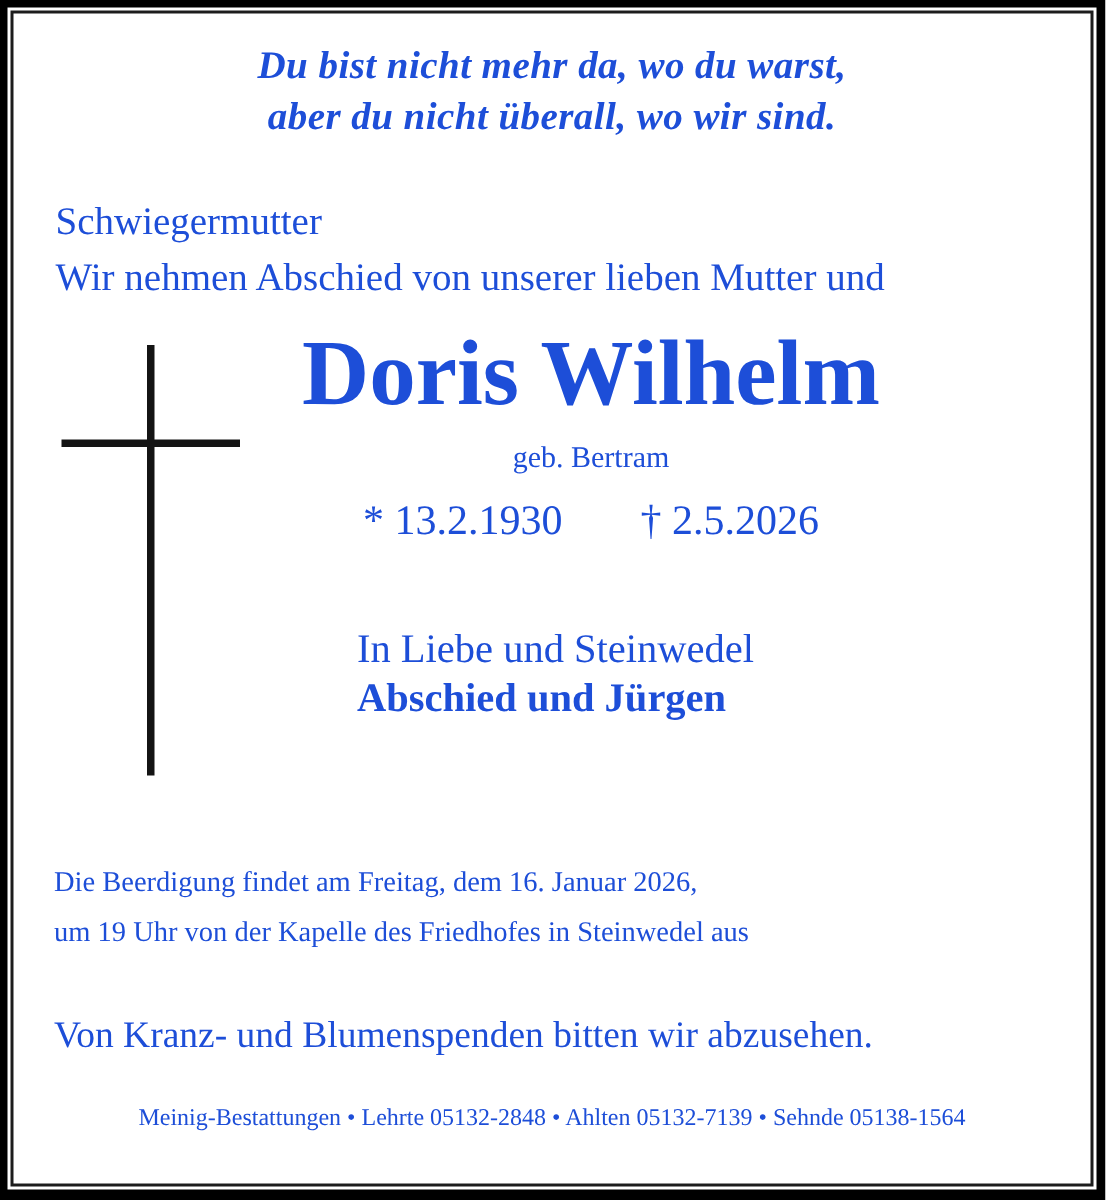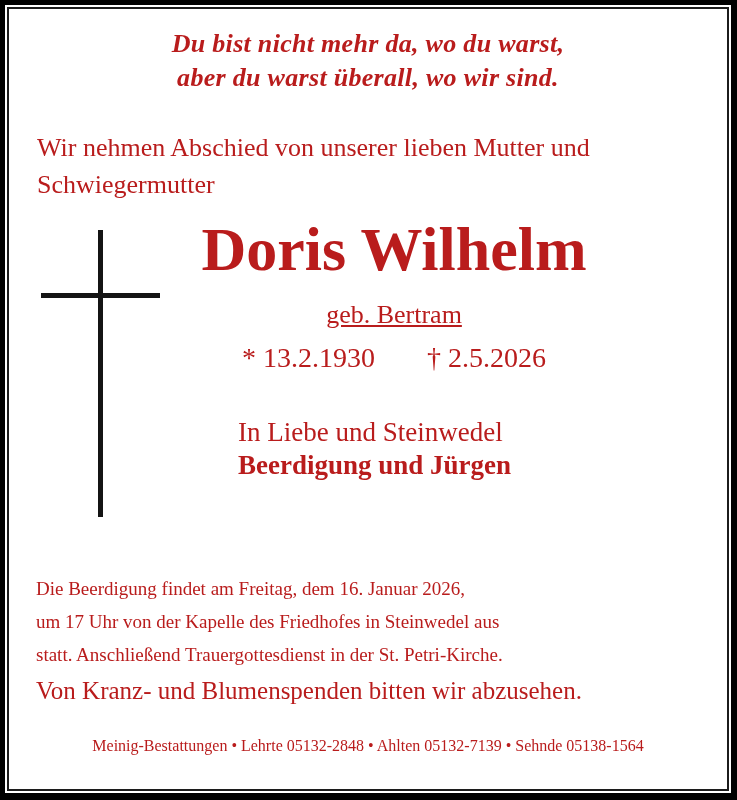--- a/index.html
+++ b/index.html
@@ -11,21 +11,21 @@
     position: relative;
     width: 737px;
     height: 800px;
     box-sizing: border-box;
     border-style: solid;
     border-color: #000000;
     border-width: 5px 6px 7px 5px;
     padding: 2px;
     background: #ffffff;
     font-family: "Liberation Serif", "DejaVu Serif", serif;
-    color: #b91c1c;
+    color: #1d4ed8;
   }
   .card {
     position: relative;
     width: 100%;
     height: 100%;
     box-sizing: border-box;
     border: 2px solid #1c1c1c;
     background: #ffffff;
     overflow: hidden;
   }
@@ -57,24 +57,23 @@
     width: 470px;
     text-align: center;
   }
   .deceased-name {
     font-weight: 700;
     font-size: 62px;
     line-height: 64px;
     white-space: nowrap;
   }
   .maiden-name {
-    font-size: 26px;
+    font-size: 20px;
     line-height: 28px;
-    margin-top: 20px;
-    text-decoration: underline;
+    margin-top: 10px;
   }
   .dates {
     margin-top: 13px;
     font-size: 28px;
     display: flex;
     justify-content: center;
     gap: 52px;
     white-space: nowrap;
   }
   .family {
@@ -109,51 +108,50 @@
   }
 </style>
 </head>
 <body>
 
 <div class="page">
   <div class="card">
 
     <div class="abs quote">
       <div>Du bist nicht mehr da, wo du warst,</div>
-      <div>aber du warst überall, wo wir sind.</div>
+      <div>aber du nicht überall, wo wir sind.</div>
     </div>
 
     <div class="abs intro">
+      <div>Schwiegermutter</div>
       <div>Wir nehmen Abschied von unserer lieben Mutter und</div>
-      <div>Schwiegermutter</div>
     </div>
 
     <div>
       <div class="cross-bar cross-v"></div>
       <div class="cross-bar cross-h"></div>
     </div>
 
     <div class="abs name-block">
       <div class="deceased-name">Doris Wilhelm</div>
       <div class="maiden-name">geb. Bertram</div>
       <div class="dates">
         <span>* 13.2.1930</span>
         <span>† 2.5.2026</span>
       </div>
     </div>
 
     <div class="abs family">
       <div>In Liebe und Steinwedel</div>
-      <div class="bold">Beerdigung und Jürgen</div>
+      <div class="bold">Abschied und Jürgen</div>
     </div>
 
     <div class="abs funeral">
       <div>Die Beerdigung findet am Freitag, dem 16. Januar 2026,</div>
-      <div>um 17 Uhr von der Kapelle des Friedhofes in Steinwedel aus</div>
-      <div>statt. Anschließend Trauergottesdienst in der St. Petri-Kirche.</div>
+      <div>um 19 Uhr von der Kapelle des Friedhofes in Steinwedel aus</div>
     </div>
 
     <div class="abs flowers">Von Kranz- und Blumenspenden bitten wir abzusehen.</div>
 
     <div class="abs footer">Meinig-Bestattungen • Lehrte 05132-2848 • Ahlten 05132-7139 • Sehnde 05138-1564</div>
 
   </div>
 </div>
 
 </body></html>

